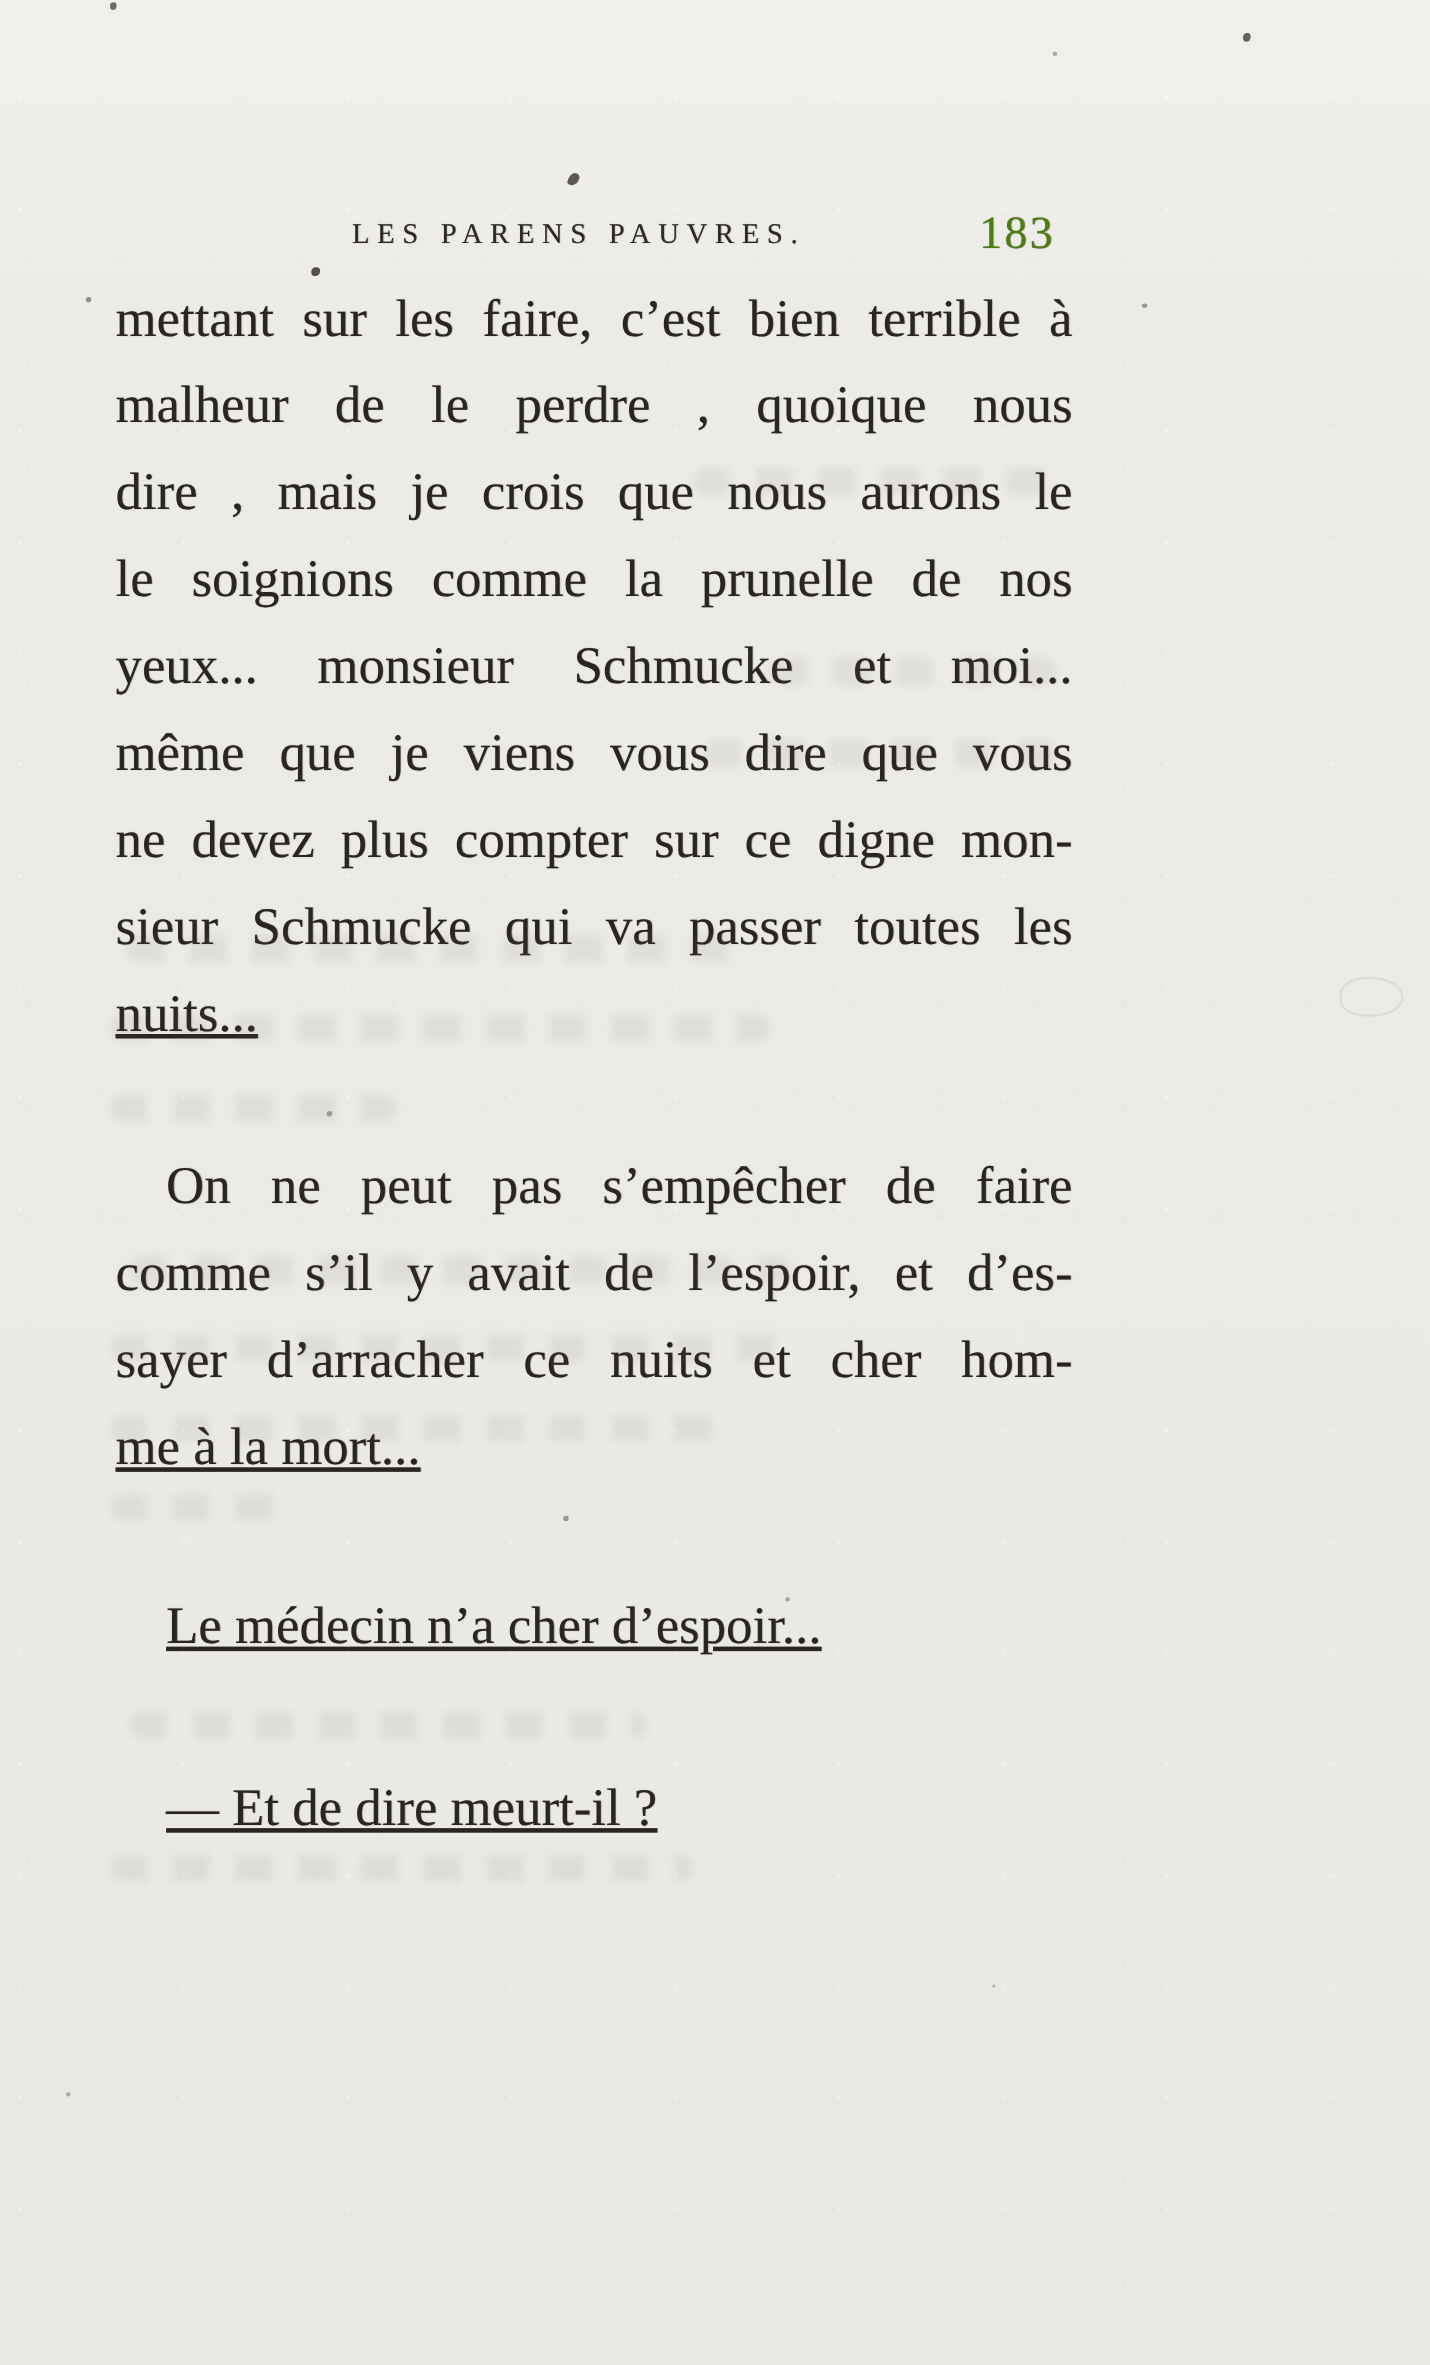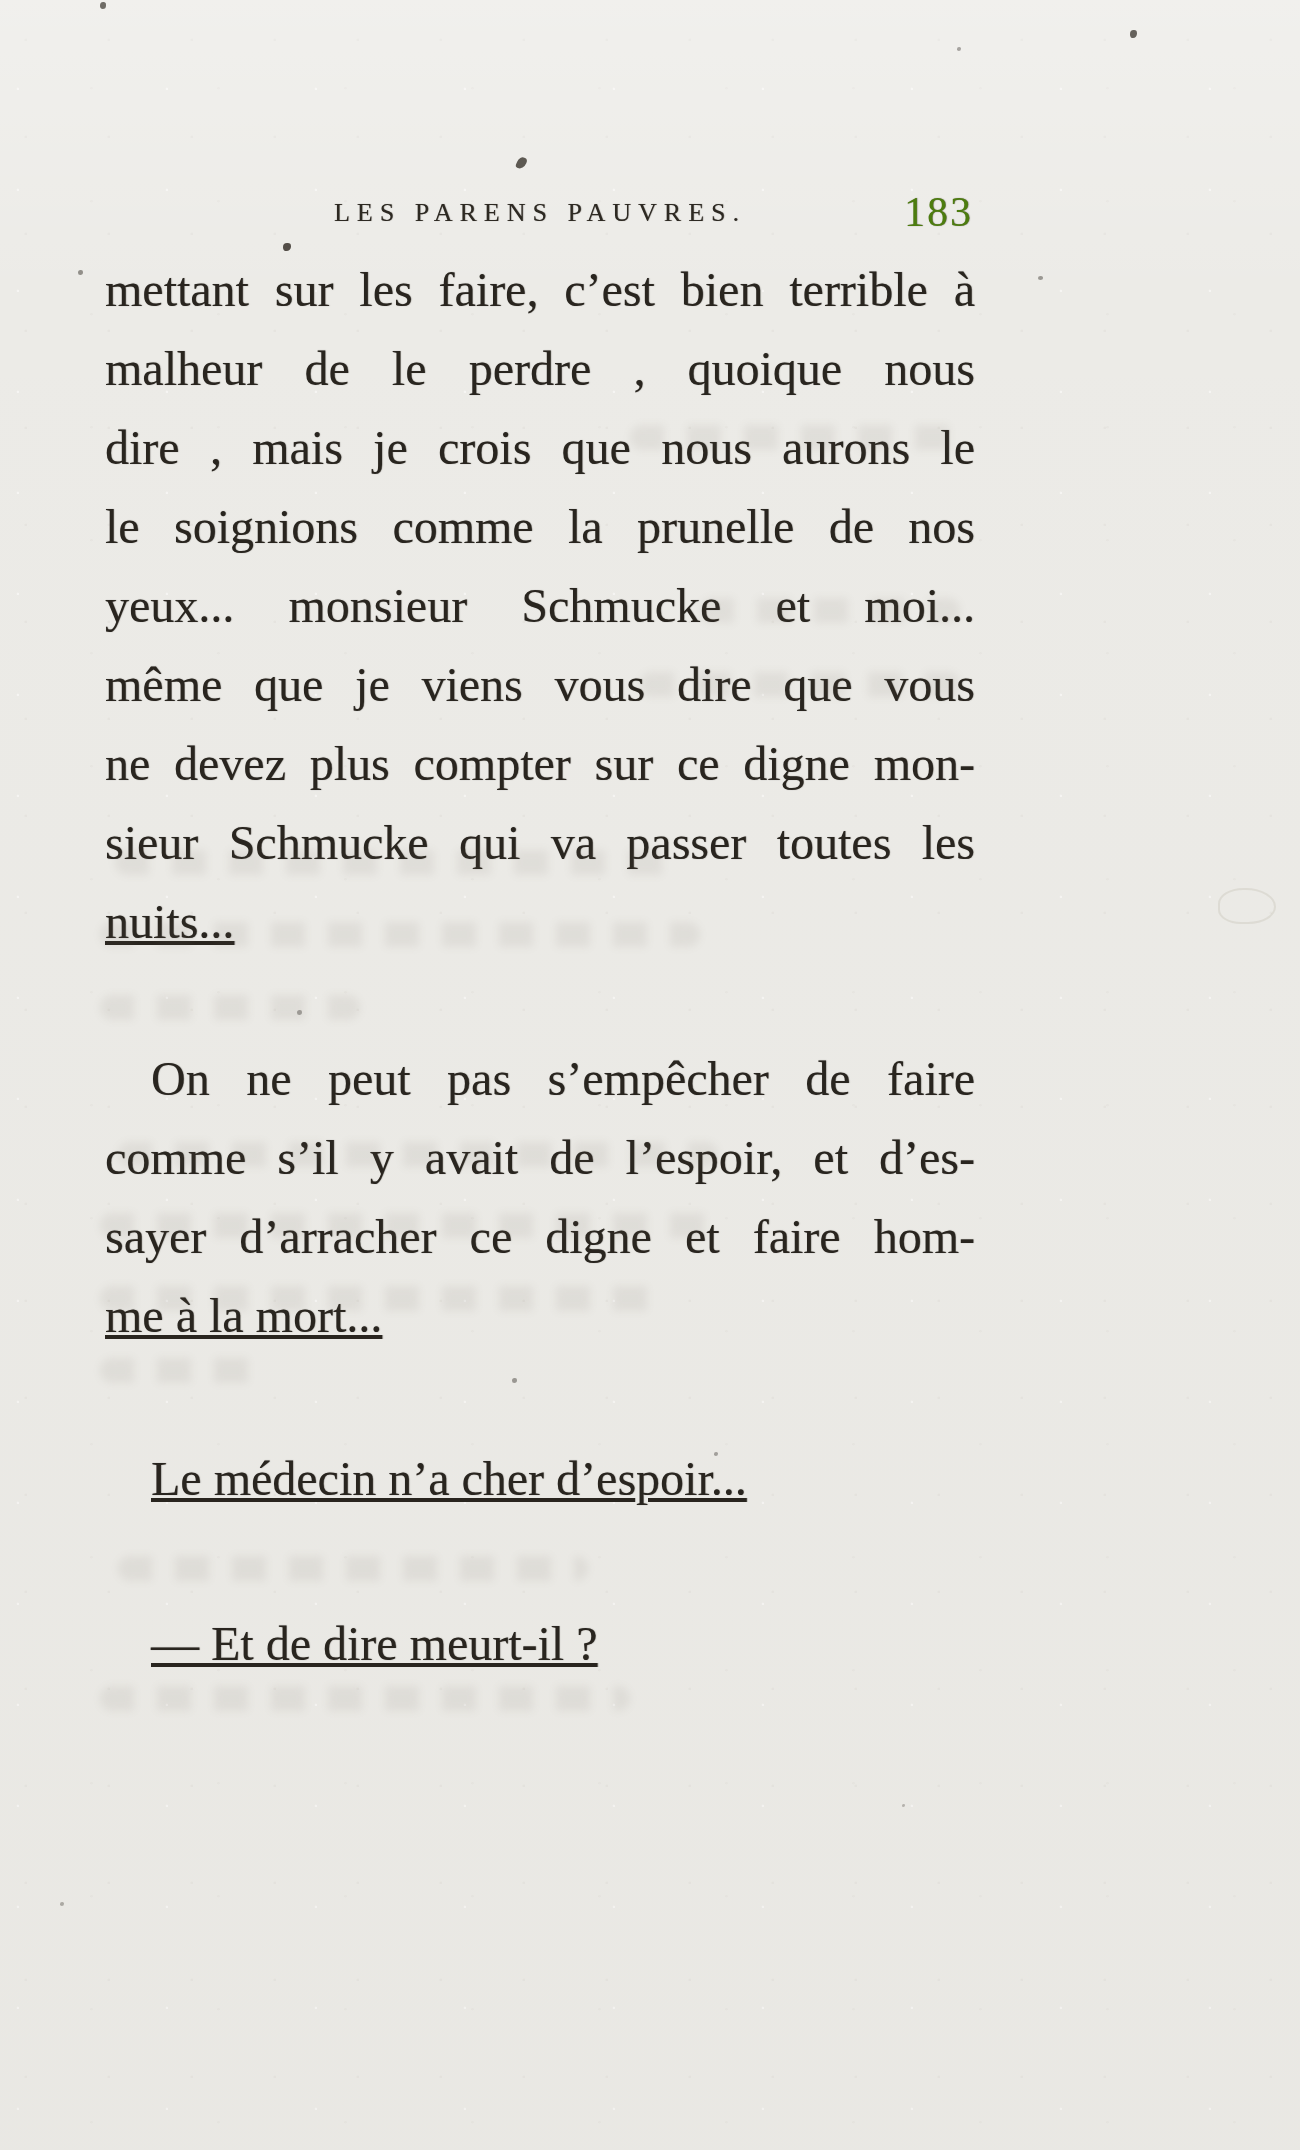--- a/index.html
+++ b/index.html
@@ -21,21 +21,21 @@
       radial-gradient(circle at 72% 78%, rgba(120,112,100,.045) 1px, transparent 1.6px),
       radial-gradient(circle at 12% 88%, rgba(255,255,255,.5) 1px, transparent 1.6px);
     background-size: 100% 100%, 83px 97px, 127px 113px, 149px 101px;
     font-family: "Liberation Serif", "DejaVu Serif", serif;
     color: var(--ink);
   }
 
   
   .header {
     position: absolute;
-    left: 105px; top: 192px;
+    left: 91px; top: 192px;
     width: 870px; height: 60px;
   }
   .running-title {
     position: absolute;
     left: 0; right: 0; top: 6px;
     text-align: center;
     font-size: 26px;
     letter-spacing: 7px;
     color: #2d2922;
     text-shadow: 0.5px 0 0.8px rgba(40,34,27,.5);
@@ -111,21 +111,21 @@
     <div class="line">yeux... monsieur Schmucke et moi...</div>
     <div class="line">même que je viens vous dire que vous</div>
     <div class="line">ne devez plus compter sur ce digne mon-</div>
     <div class="line">sieur Schmucke qui va passer toutes les</div>
     <div class="line end">nuits...</div>
   </div>
 
   <div class="para para-sp1">
     <div class="line indent">On ne peut  pas s’empêcher de faire</div>
     <div class="line">comme s’il y avait de l’espoir, et d’es-</div>
-    <div class="line">sayer d’arracher ce digne et faire hom-</div>
+    <div class="line">sayer d’arracher ce nuits et cher hom-</div>
     <div class="line end">me à la mort...</div>
   </div>
 
   <div class="para para-sp2">
     <div class="line end indent">Le médecin n’a cher d’espoir...</div>
   </div>
 
   <div class="para para-sp3">
     <div class="line end indent">— Et de dire meurt-il ?</div>
   </div>

